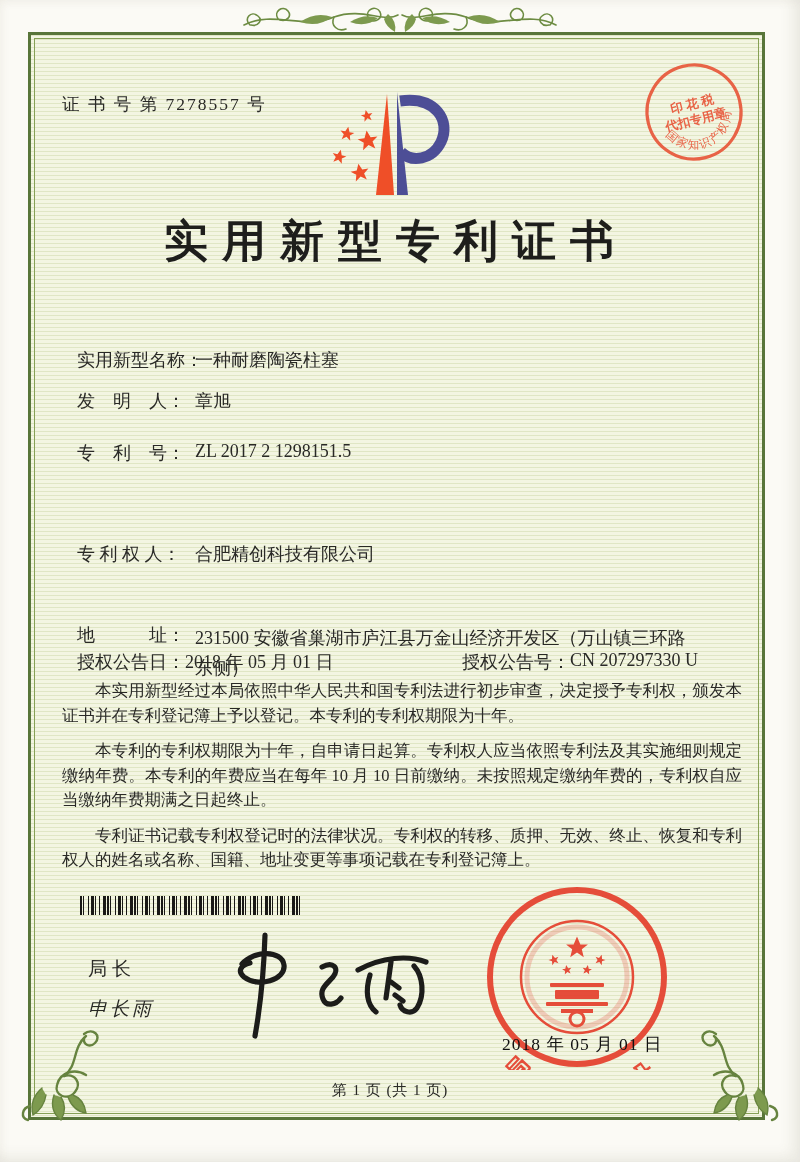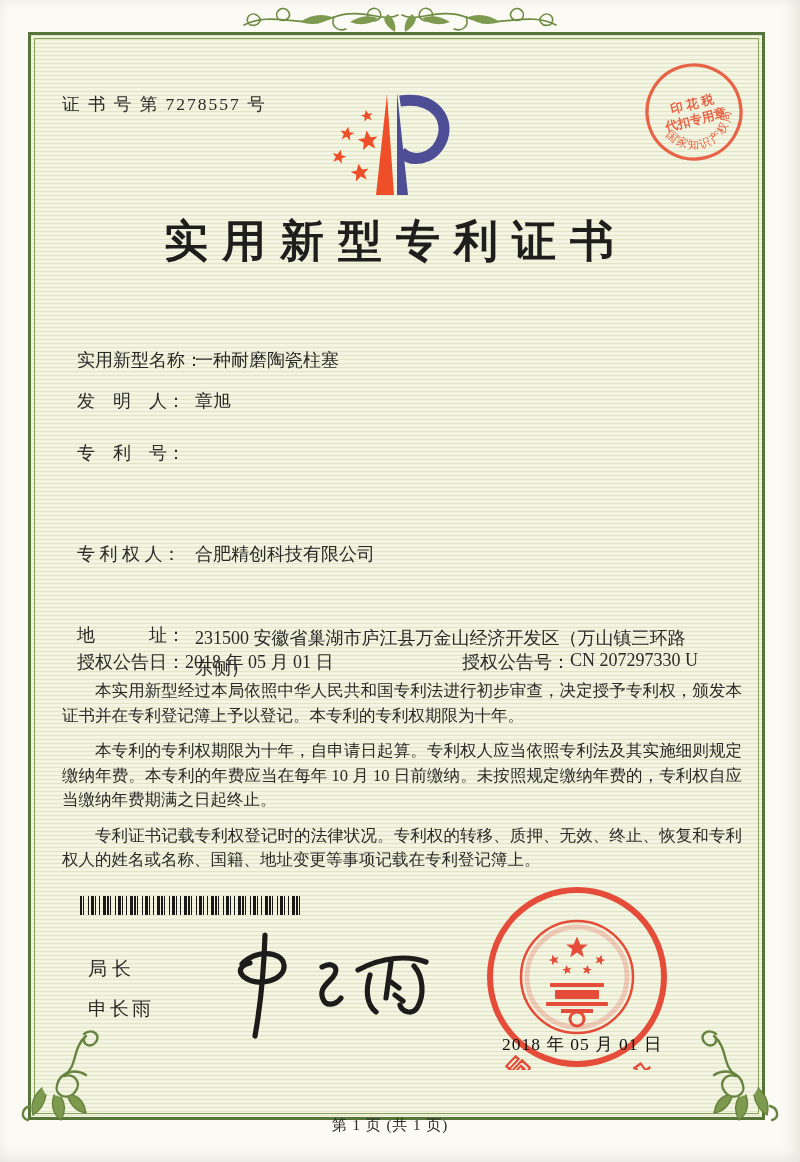--- a/index.html
+++ b/index.html
@@ -50,25 +50,25 @@
     background:repeating-linear-gradient(90deg,
       #191917 0 2px, transparent 2px 3px,
       #191917 3px 4px, transparent 4px 8px,
       #191917 8px 9px,  transparent 9px 11px,
       #191917 11px 14px, transparent 14px 15px,
       #191917 15px 16px, transparent 16px 19px,
       #191917 19px 20px, transparent 20px 23px,
       #191917 23px 26px, transparent 26px 27px);
   }
   .signer-title{position:absolute;left:88px;top:956px;font-size:19px;letter-spacing:5px;font-family:"Liberation Sans","DejaVu Sans",sans-serif;}
-  .signer-name{position:absolute;left:88px;top:996px;font-size:19px;letter-spacing:3px;font-family:"Liberation Sans","DejaVu Sans",sans-serif;}
+  .signer-name{position:absolute;left:88px;top:996px;font-size:19px;letter-spacing:3px;font-family:"Liberation Sans","DejaVu Sans",sans-serif;font-style:italic;}
   .signature{position:absolute;left:192px;top:912px;width:240px;height:132px;}
   .seal{position:absolute;left:484px;top:884px;width:186px;height:186px;opacity:.93;}
   .seal-date{position:absolute;left:502px;top:1032px;font-size:17.5px;letter-spacing:1px;color:#111;}
-  .footer{position:absolute;left:0;right:20px;top:1081px;text-align:center;font-size:15px;letter-spacing:1px;margin-top:35px;}
+  .footer{position:absolute;left:0;right:20px;top:1081px;text-align:center;font-size:15px;letter-spacing:1px;}
   svg text{font-family:"Liberation Serif","DejaVu Serif",serif;}
 </style>
 </head>
 <body>
 
 <div class="page">
 
   <div class="frame"></div>
 
   <svg class="top-band" viewBox="0 0 324 30">
@@ -147,20 +147,21 @@
   <div class="field f0">
     <span class="lab">实用新型名称：</span>
     <span class="val">一种耐磨陶瓷柱塞</span>
   </div>
   <div class="field f1">
     <span class="lab">发　明　人：</span>
     <span class="val">章旭</span>
   </div>
   <div class="field f2">
     <span class="lab">专　利　号：</span>
+    <span class="val">ZL 2017 2 1298151.5</span>
   </div>
   <div class="field f4">
     <span class="lab">专 利 权 人：</span>
     <span class="val">合肥精创科技有限公司</span>
   </div>
   <div class="field f5">
     <span class="lab">地　　　址：</span>
     <span class="val">231500 安徽省巢湖市庐江县万金山经济开发区（万山镇三环路东侧）</span>
   </div>
 

